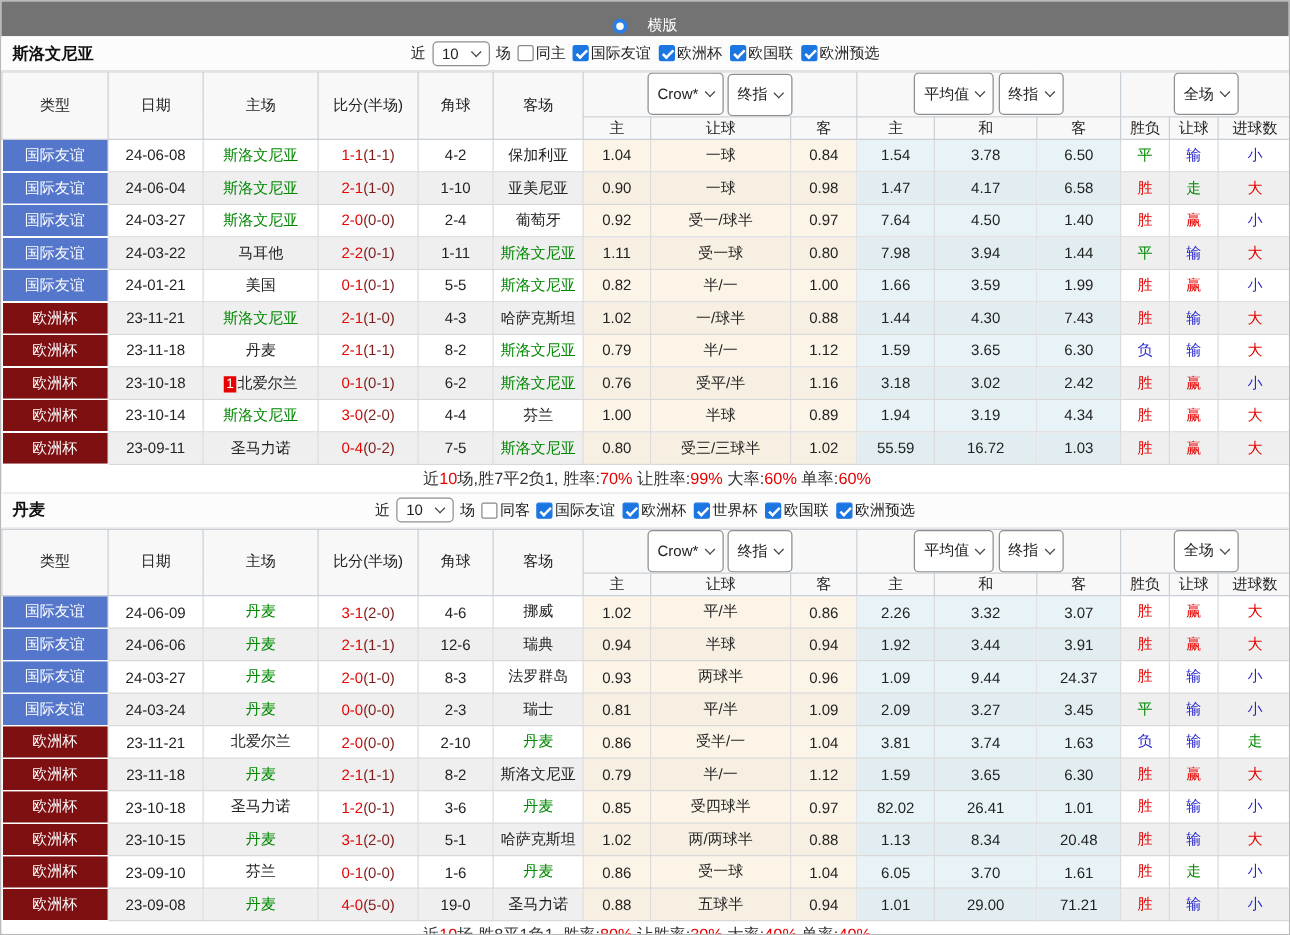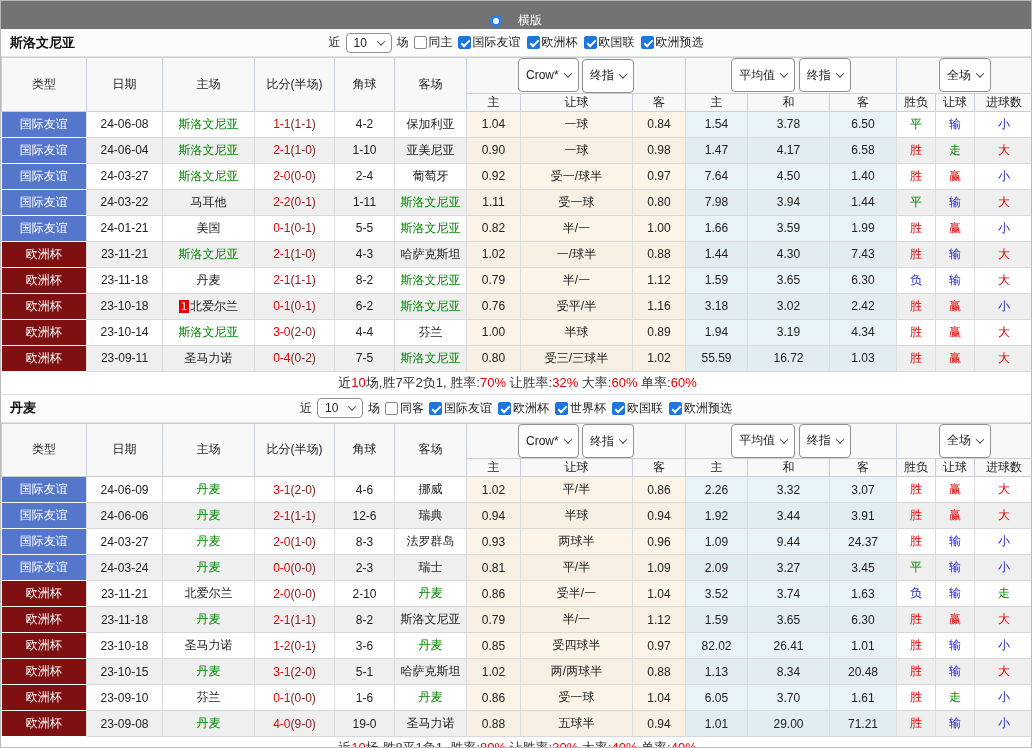--- a/index.html
+++ b/index.html
@@ -346,21 +346,21 @@
     <td class="lblue">55.59</td>
     <td class="lblue">16.72</td>
     <td class="lblue">1.03</td>
     <td class="c-red">胜</td>
     <td class="c-red">赢</td>
     <td class="c-red">大</td>
   </tr>
 </tbody>
       <tfoot>
         <tr>
-              <td colspan="15"><span>近</span><span class="red">10</span><span>场,胜7平2负1, 胜率:</span><span class="red">70%</span><span> 让胜率:</span><span class="red">32%</span><span> 大率:</span><span class="red">60%</span><span> 单率:</span><span class="red">60%</span></td>
+              <td colspan="15"><span>近</span><span class="red">10</span><span>场,胜7平2负1, 胜率:</span><span class="red">70%</span><span> 让胜率:</span><span class="red">99%</span><span> 大率:</span><span class="red">60%</span><span> 单率:</span><span class="red">60%</span></td>
             </tr>
       </tfoot>
     </table>
   </div>
 
   <div class="section">
     <div class="section-title">
       <span class="team-name">丹麦</span>
       <span class="filters">
         <span>近</span>
@@ -538,21 +538,21 @@
   <tr class="mrow">
     <td class="type badge-maroon">欧洲杯</td>
     <td>23-11-21</td>
     <td><span>北爱尔兰</span></td>
     <td><span class="ft">2-0</span><span class="ht">(0-0)</span></td>
     <td>2-10</td>
     <td><span class="green">丹麦</span></td>
     <td class="cream">0.86</td>
     <td class="cream">受半/一</td>
     <td class="cream">1.04</td>
-    <td class="lblue">3.52</td>
+    <td class="lblue">3.81</td>
     <td class="lblue">3.74</td>
     <td class="lblue">1.63</td>
     <td class="c-blue">负</td>
     <td class="c-blue">输</td>
     <td class="c-green">走</td>
   </tr>
 
   <tr class="mrow alt">
     <td class="type badge-maroon">欧洲杯</td>
     <td>23-11-18</td>
@@ -622,21 +622,21 @@
     <td class="lblue">1.61</td>
     <td class="c-red">胜</td>
     <td class="c-green">走</td>
     <td class="c-blue">小</td>
   </tr>
 
   <tr class="mrow alt">
     <td class="type badge-maroon">欧洲杯</td>
     <td>23-09-08</td>
     <td><span class="green">丹麦</span></td>
-    <td><span class="ft">4-0</span><span class="ht">(9-0)</span></td>
+    <td><span class="ft">4-0</span><span class="ht">(5-0)</span></td>
     <td>19-0</td>
     <td><span>圣马力诺</span></td>
     <td class="cream">0.88</td>
     <td class="cream">五球半</td>
     <td class="cream">0.94</td>
     <td class="lblue">1.01</td>
     <td class="lblue">29.00</td>
     <td class="lblue">71.21</td>
     <td class="c-red">胜</td>
     <td class="c-blue">输</td>

